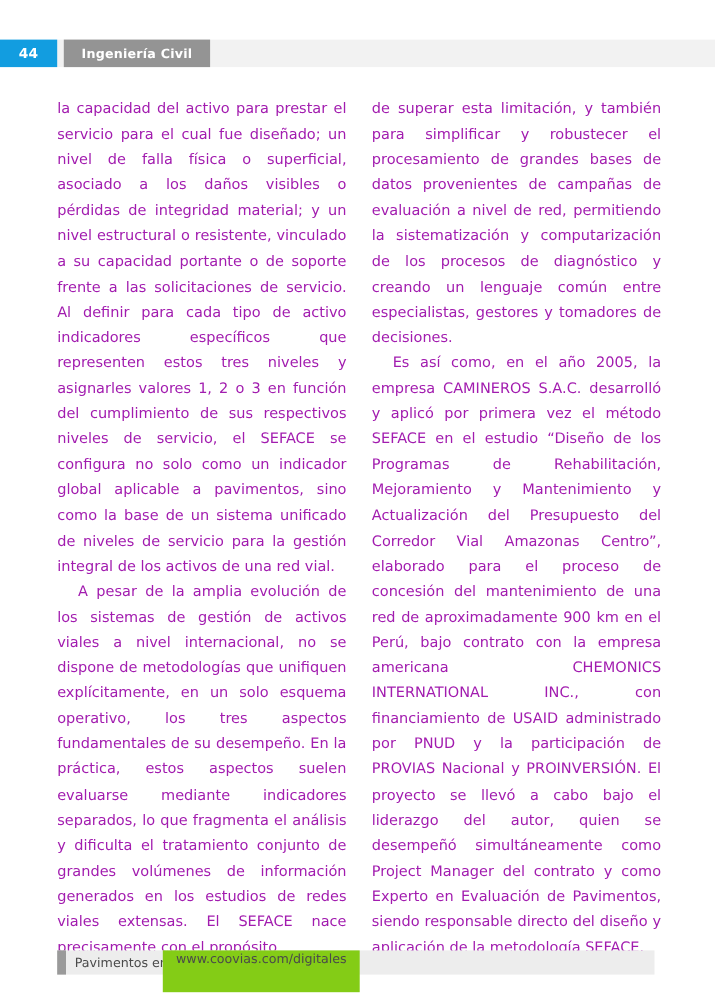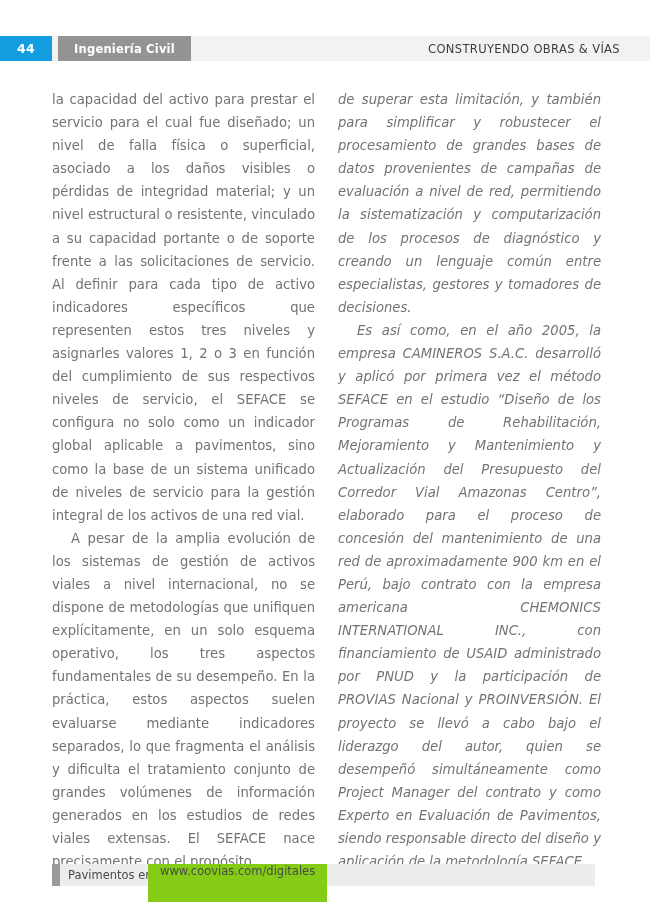--- a/index.html
+++ b/index.html
@@ -81,27 +81,27 @@
     top: 88px;
     width: 650px;
     height: 745px;
   }
   .col {
     position: absolute;
     top: 0;
     width: 263px;
   }
   .col-left  { left: 52px; }
-  .col-right { left: 338px; font-style: italic; }
+  .col-right { left: 338px; }
 
   .col p {
     margin: 0;
     text-align: justify;
     text-justify: inter-word;
-    color: #737373;
+    color: #a21caf;
     font-size: 13.2px;
     line-height: 23.1px;
     text-indent: 0;
     hyphens: none;
   }
   .col p.indent {
     text-indent: 19px;
   }
 
   
@@ -153,21 +153,20 @@
     font-size: 11.5px;
   }
 </style>
 </head>
 <body>
 
 <div class="header">
   <div class="header-band"></div>
   <div class="page-num">44</div>
   <div class="section-tab">Ingeniería Civil</div>
-  <div class="header-title">CONSTRUYENDO OBRAS &amp; VÍAS</div>
 </div>
 
 <div class="columns">
   <div class="col col-left">
     <p>la capacidad del activo para prestar el servicio para el cual fue diseñado; un nivel de falla física o superficial, asociado a los daños visibles o pérdidas de integridad material; y un nivel estructural o resistente, vinculado a su capacidad portante o de soporte frente a las solicitaciones de servicio. Al definir para cada tipo de activo indicadores específicos que representen estos tres niveles y asignarles valores 1, 2 o 3 en función del cumplimiento de sus respectivos niveles de servicio, el SEFACE se configura no solo como un indicador global aplicable a pavimentos, sino como la base de un sistema unificado de niveles de servicio para la gestión integral de los activos de una red vial.</p>
     <p class="indent">A pesar de la amplia evolución de los sistemas de gestión de activos viales a nivel internacional, no se dispone de metodologías que unifiquen explícitamente, en un solo esquema operativo, los tres aspectos fundamentales de su desempeño. En la práctica, estos aspectos suelen evaluarse mediante indicadores separados, lo que fragmenta el análisis y dificulta el tratamiento conjunto de grandes volúmenes de información generados en los estudios de redes viales extensas. El SEFACE nace precisamente con el propósito</p>
   </div>
   <div class="col col-right">
     <p>de superar esta limitación, y también para simplificar y robustecer el procesamiento de grandes bases de datos provenientes de campañas de evaluación a nivel de red, permitiendo la sistematización y computarización de los procesos de diagnóstico y creando un lenguaje común entre especialistas, gestores y tomadores de decisiones.</p>
     <p class="indent">Es así como, en el año 2005, la empresa CAMINEROS S.A.C. desarrolló y aplicó por primera vez el método SEFACE en el estudio “Diseño de los Programas de Rehabilitación, Mejoramiento y Mantenimiento y Actualización del Presupuesto del Corredor Vial Amazonas Centro”, elaborado para el proceso de concesión del mantenimiento de una red de aproximadamente 900 km en el Perú, bajo contrato con la empresa americana CHEMONICS INTERNATIONAL INC., con financiamiento de USAID administrado por PNUD y la participación de PROVIAS Nacional y PROINVERSIÓN. El proyecto se llevó a cabo bajo el liderazgo del autor, quien se desempeñó simultáneamente como Project Manager del contrato y como Experto en Evaluación de Pavimentos, siendo responsable directo del diseño y aplicación de la metodología SEFACE.</p>

